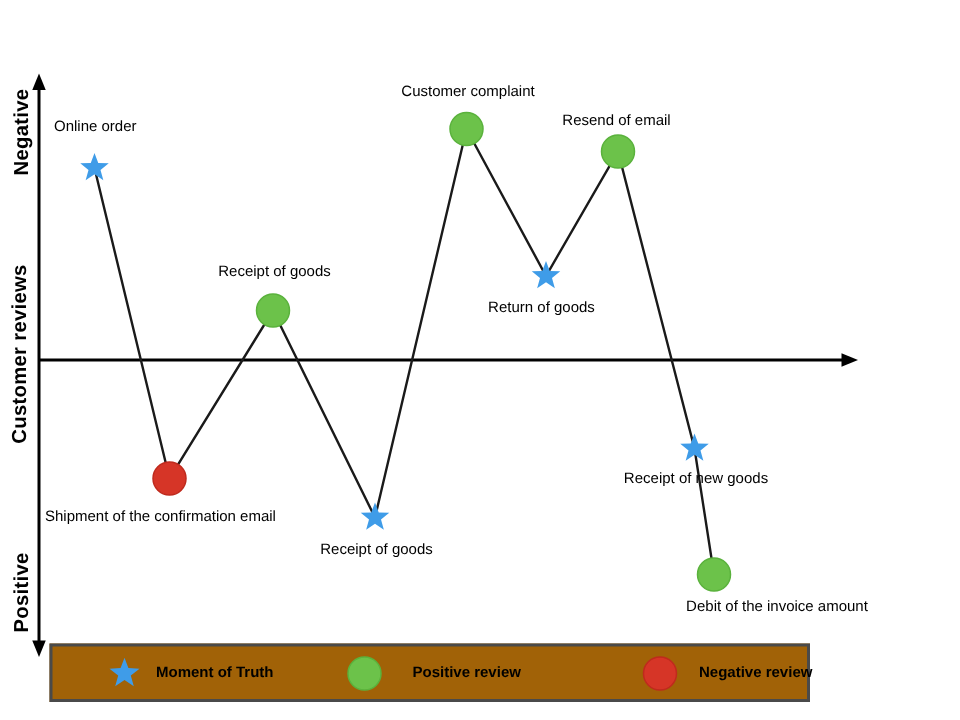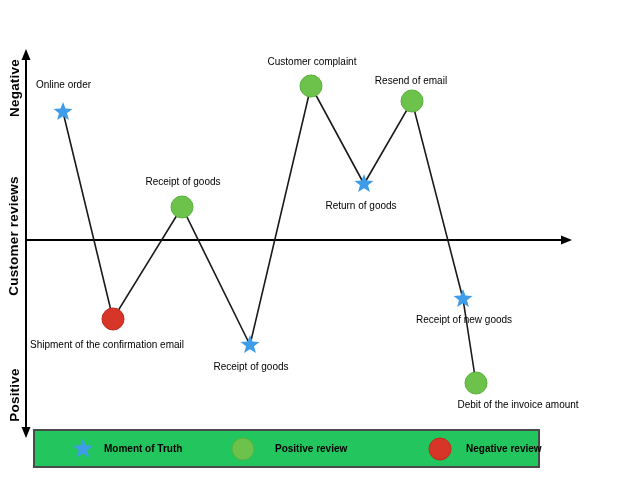--- a/index.html
+++ b/index.html
@@ -14,21 +14,21 @@
   }
   .ylab-neg{left:14px;top:88px;}
   .ylab-mid{left:13px;top:236px;}
   .ylab-pos{left:14px;top:395px;}
   .plabel{
     position:absolute;font-weight:normal;font-size:10px;line-height:12px;white-space:nowrap;
   }
   .plabel.center{transform:translateX(-50%);}
   #legend{
     position:absolute;left:33px;top:429px;width:507px;height:39px;
-    border:2px solid #4a4a4a;background:#22c55e;box-sizing:border-box;
+    border:2px solid #4a4a4a;background:#a16207;box-sizing:border-box;
   }
   .legend-item{position:absolute;top:0;height:100%;display:flex;align-items:center;}
   .li-0{left:36px;gap:9px;}
   .li-1{left:196px;gap:20px;}
   .li-2{left:393px;gap:14px;justify-content:flex-end;}
   .legend-label{font-weight:bold;font-size:10px;white-space:nowrap;}
   .legend-marker{display:block;}
 </style>
 </head>
 <body>

